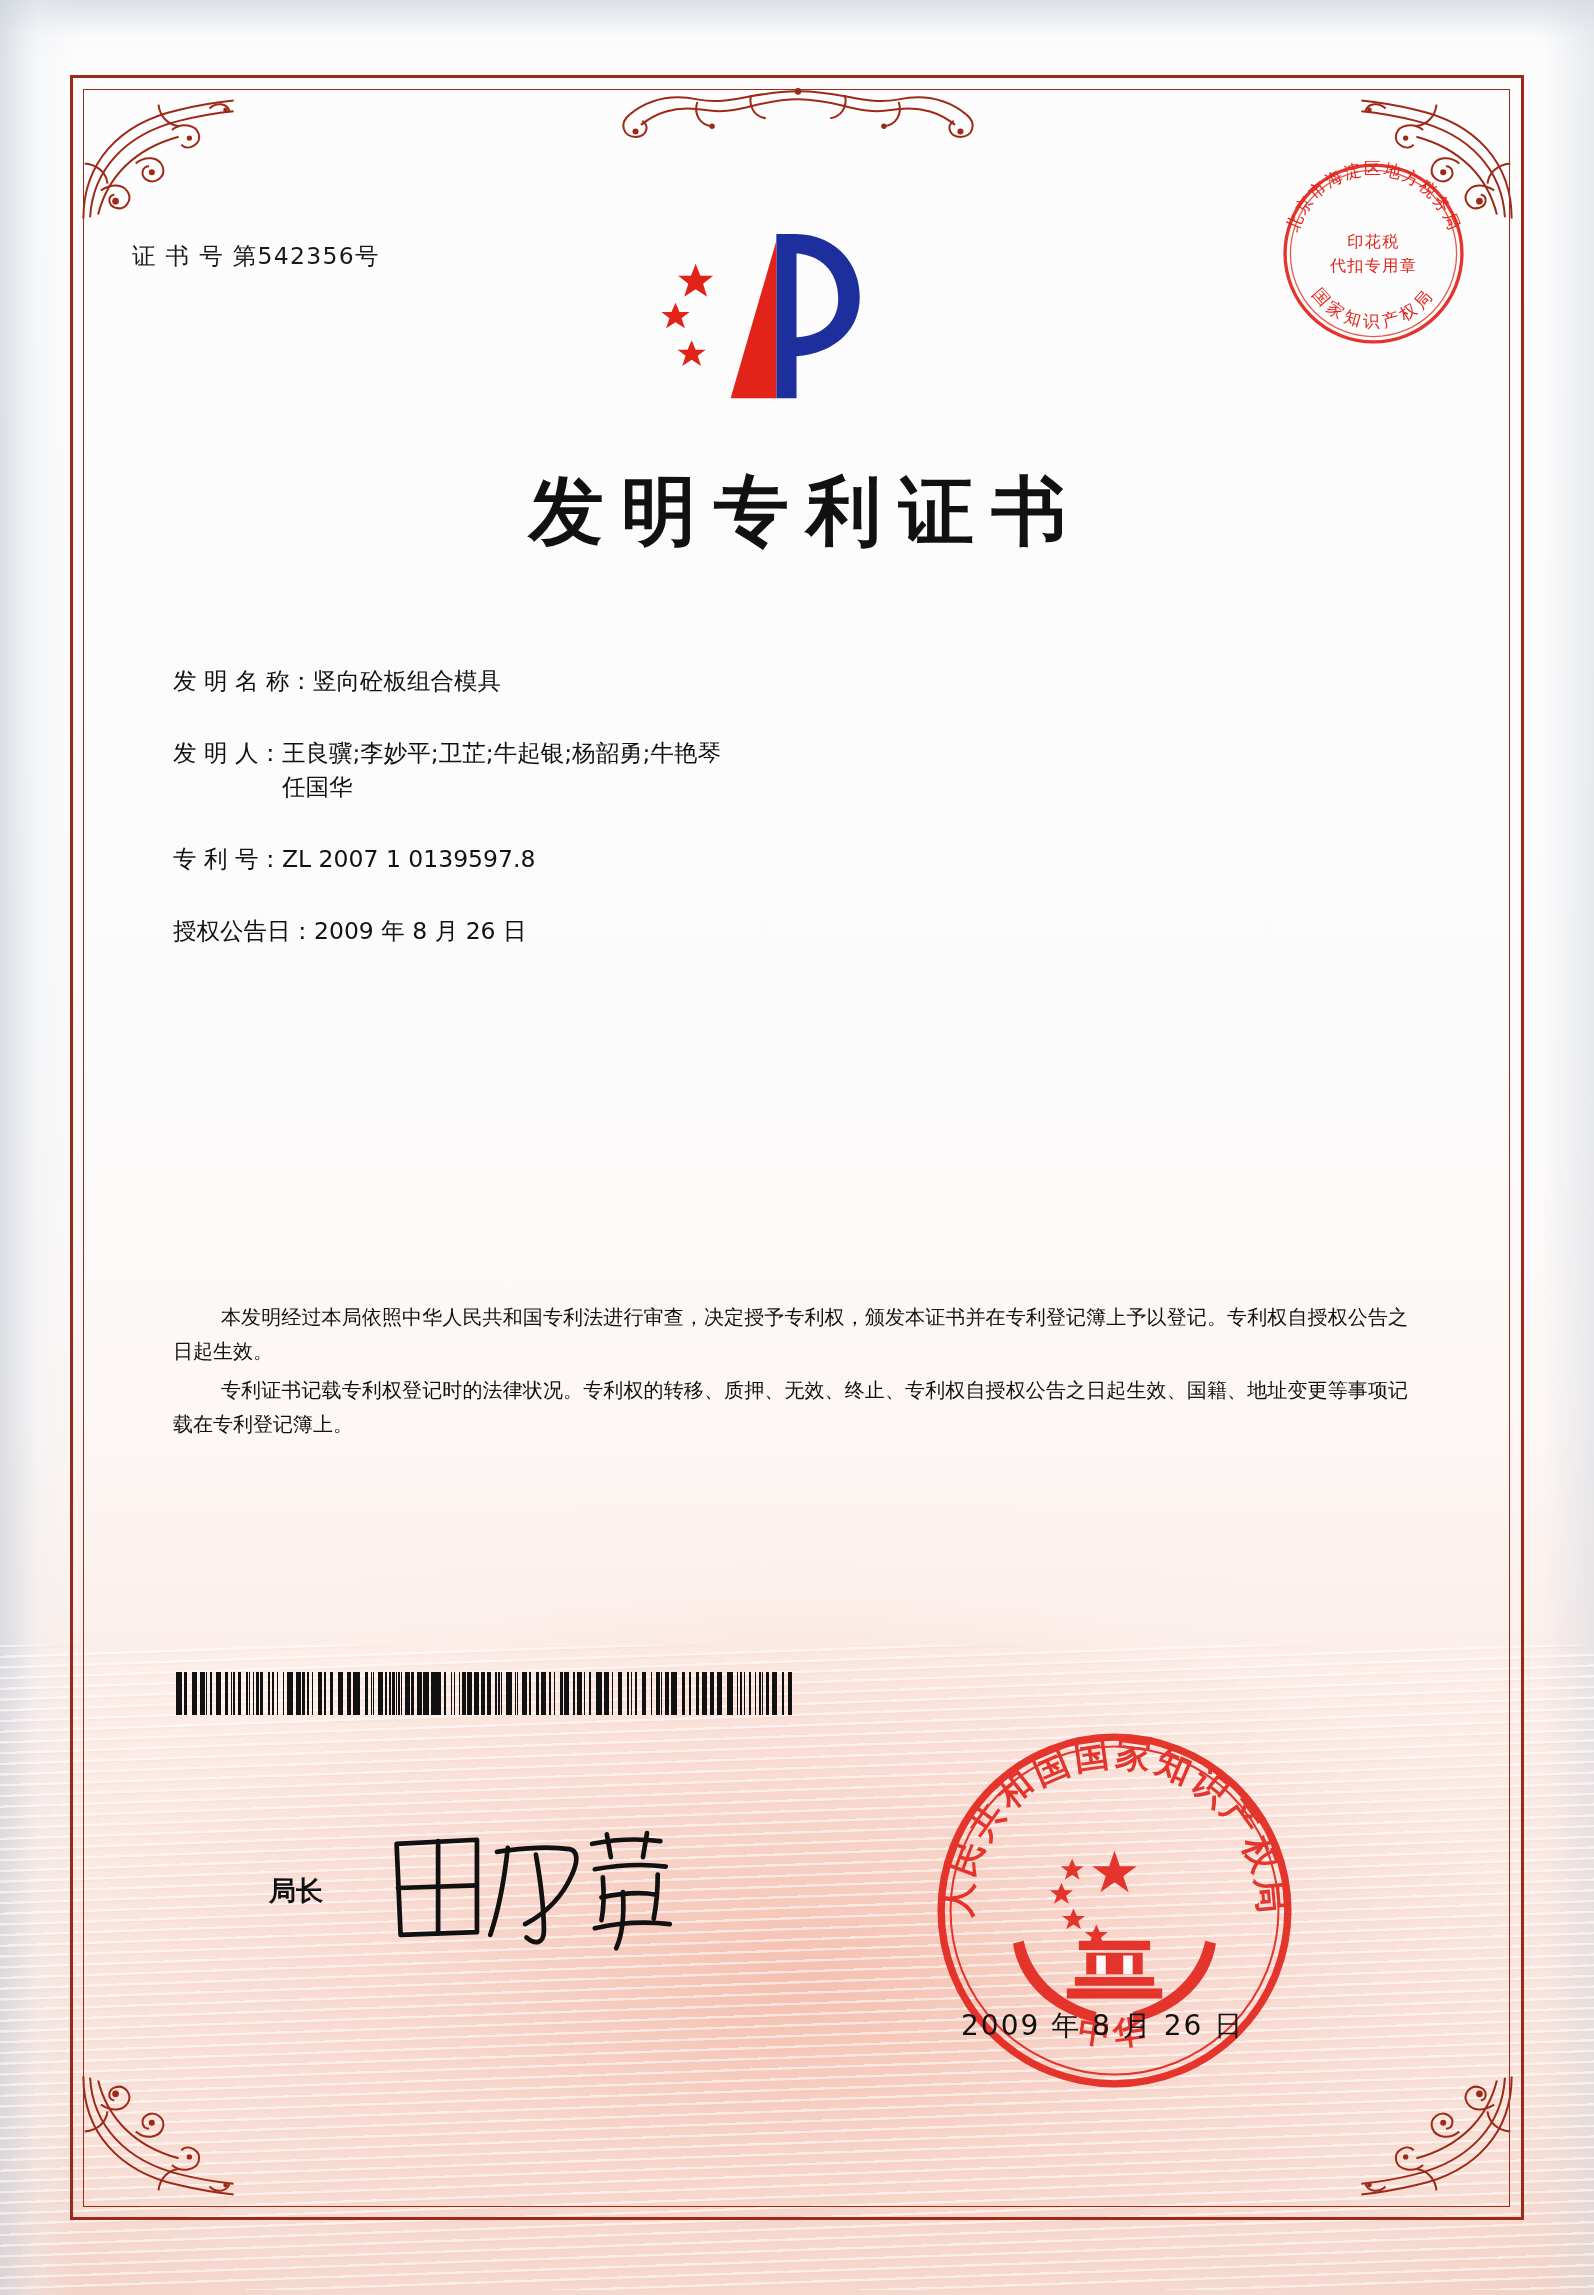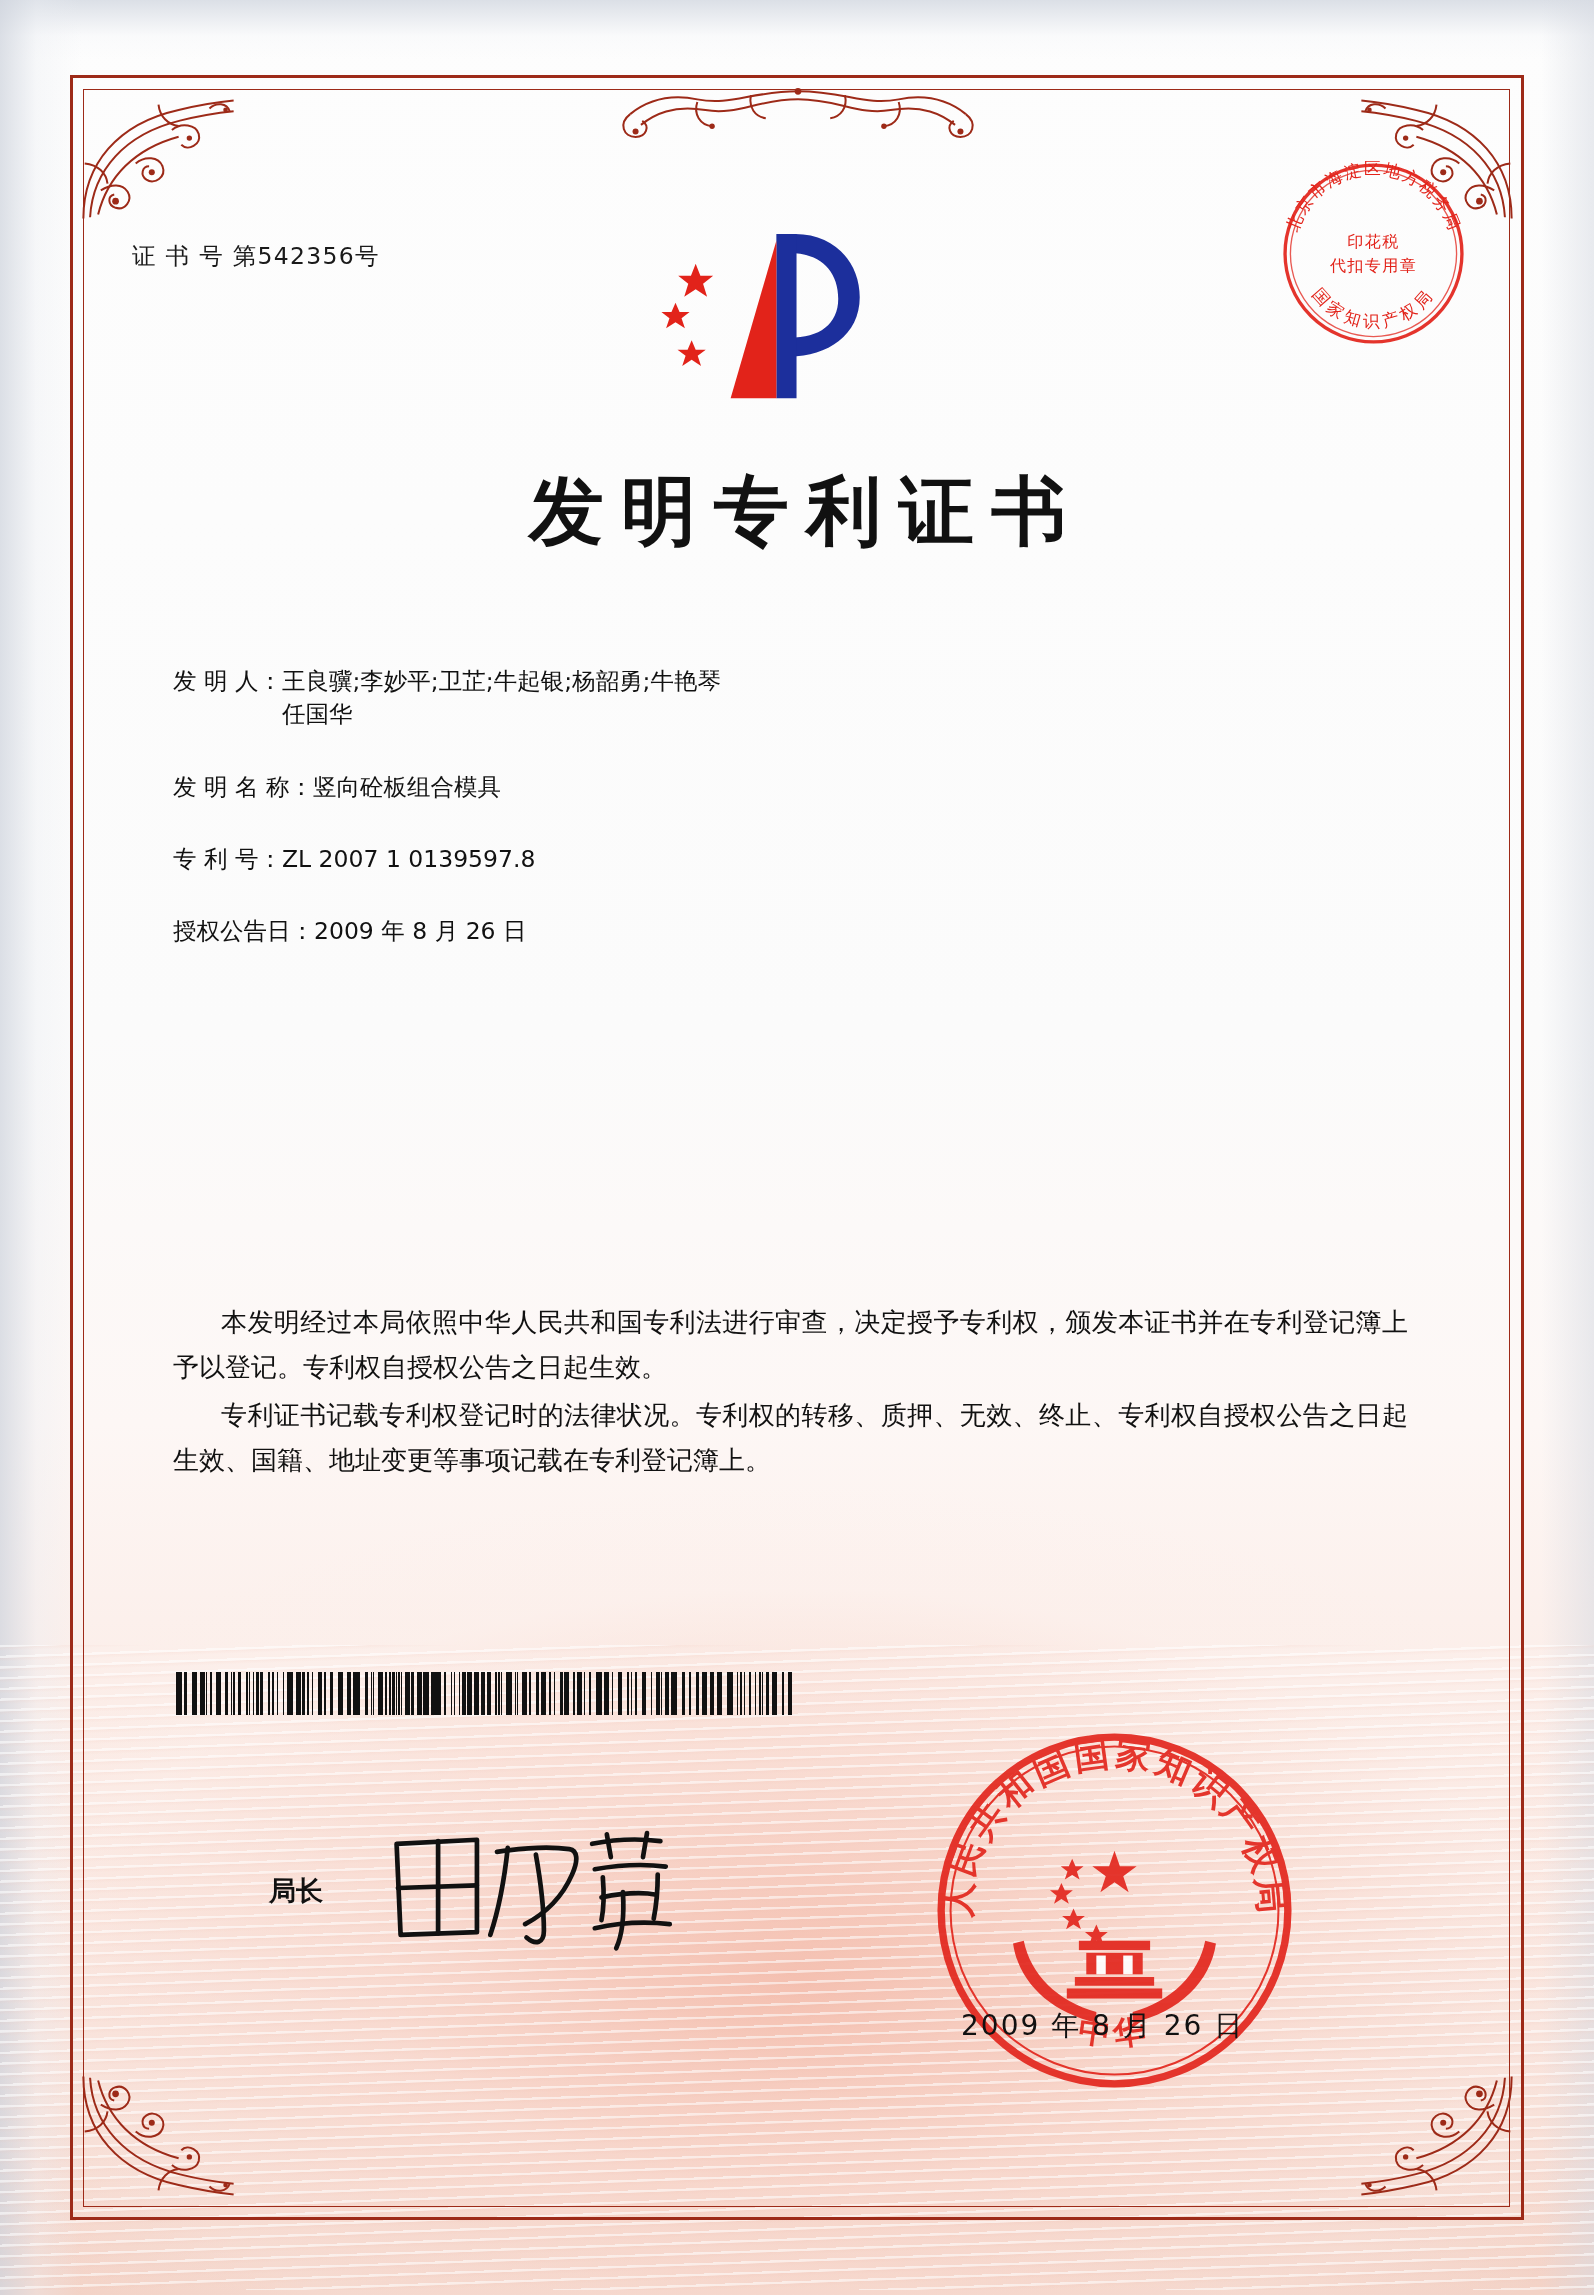--- a/index.html
+++ b/index.html
@@ -172,21 +172,21 @@
   }
   .field-row.tight { margin-bottom: 35px; }
 
   
   .body-text {
     position: absolute;
     left: 173px;
     top: 1300px;
     width: 1235px;
     font-family: "DejaVu Sans", sans-serif;
-    font-size: 26px;
+    font-size: 20px;
     line-height: 1.72;
     color: #111;
     text-align: justify;
   }
   .body-text p {
     margin: 0 0 4px 0;
     text-indent: 48px;
   }
 
   
@@ -419,28 +419,28 @@
       <text x="150" y="140" text-anchor="middle" font-family="'DejaVu Sans', sans-serif" font-size="24" fill="#e2231a" letter-spacing="2">印花税</text>
       <text x="150" y="176" text-anchor="middle" font-family="'DejaVu Sans', sans-serif" font-size="24" fill="#e2231a" letter-spacing="2">代扣专用章</text>
     </svg>
   </div>
 
   <div class="main-title">发明专利证书</div>
 
   <div class="fields">
 
     <div class="field-row">
+      <div class="field-label">发 明 名 称：</div>
+      <div class="field-value">竖向砼板组合模具</div>
+    </div>
+
+    <div class="field-row">
       <div class="field-label">发 明 人：</div>
       <div class="field-value">王良骥;李妙平;卫芷;牛起银;杨韶勇;牛艳琴
 任国华</div>
-    </div>
-
-    <div class="field-row">
-      <div class="field-label">发 明 名 称：</div>
-      <div class="field-value">竖向砼板组合模具</div>
     </div>
 
     <div class="field-row">
       <div class="field-label">专 利 号：</div>
       <div class="field-value">ZL 2007 1 0139597.8</div>
     </div>
 
 
 
     <div class="field-row tight">

